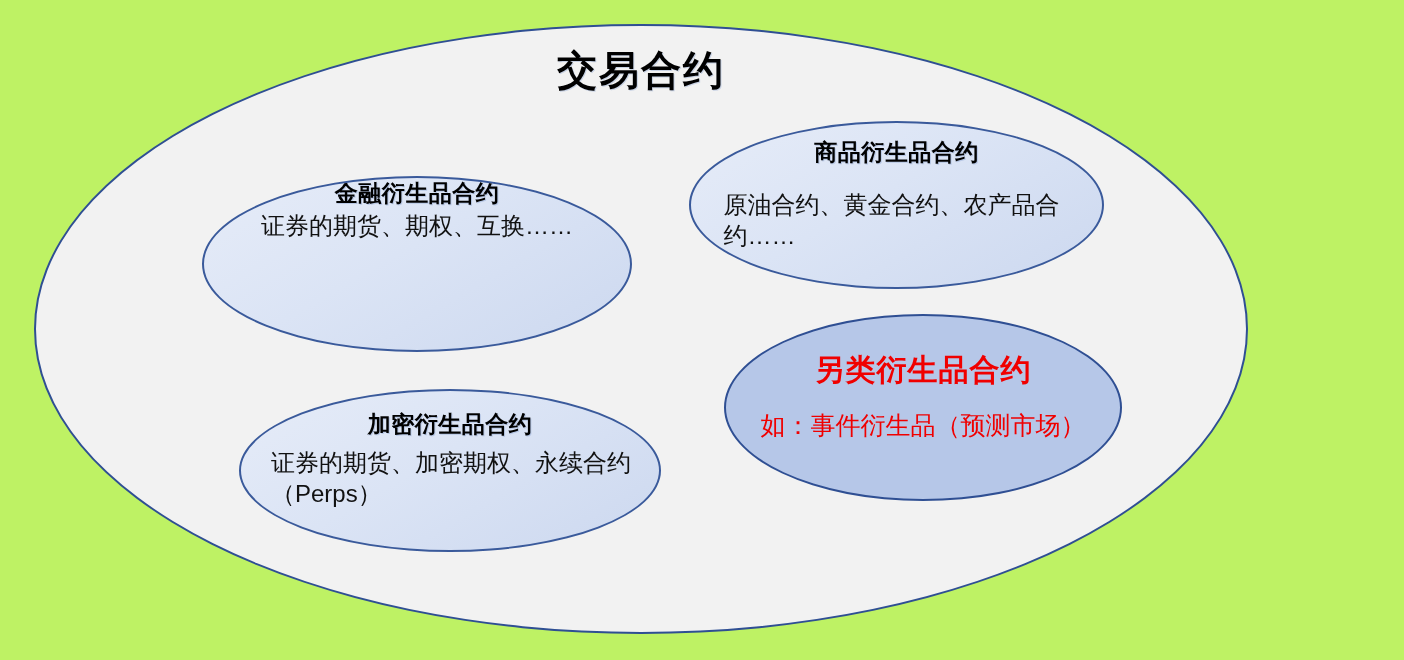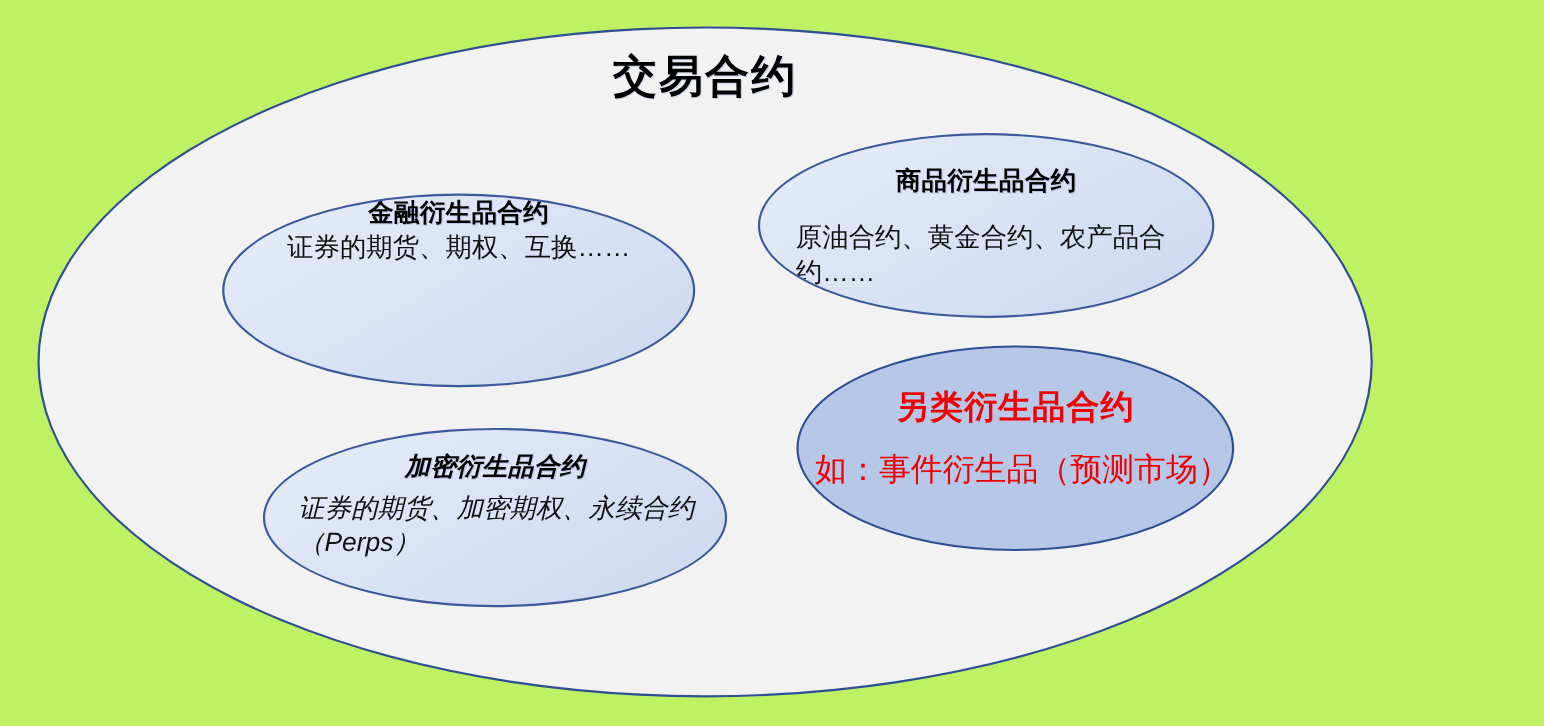--- a/index.html
+++ b/index.html
@@ -94,35 +94,35 @@
     color: #f00000;
     text-shadow: none;
   }
 
   .node.highlight .node-title {
     font-size: 30px;
     letter-spacing: 1px;
   }
 
   .node.highlight .node-body {
-    font-size: 29px;
-    text-align: right;
+    font-size: 25px;
+    text-align: center;
   }
 
   
   #node-financial {
     left: 200px; top: 174px; width: 430px; height: 176px;
   }
   #node-financial .node-title { }
   #node-financial .node-body  { margin-top: 2px; width: 400px; text-align: center; }
 
   #node-commodity {
     left: 687px; top: 119px; width: 415px; height: 168px;
   }
-  #node-commodity .node-title { margin-top: 26px; }
+  #node-commodity .node-title { margin-top: 14px; }
   #node-commodity .node-body  { margin-top: 22px; width: 360px; padding-left: 14px; }
 
   #node-crypto {
     left: 237px; top: 387px; width: 422px; height: 163px;
   }
   #node-crypto .node-title { margin-top: 18px; }
   #node-crypto .node-body  { margin-top: 8px; width: 372px; padding-left: 14px; }
 
   #node-alt {
     left: 722px; top: 312px; width: 398px; height: 187px;
@@ -142,21 +142,21 @@
     <div class="node light" id="node-financial" style="left:166px; top:150px;">
       <div class="node-title">金融衍生品合约</div>
       <div class="node-body">证券的期货、期权、互换……</div>
     </div>
 
     <div class="node light" id="node-commodity" style="left:653px; top:95px;">
       <div class="node-title">商品衍生品合约</div>
       <div class="node-body">原油合约、黄金合约、农产品合约……</div>
     </div>
 
-    <div class="node light" id="node-crypto" style="left:203px; top:363px;font-style:italic;">
+    <div class="node light" id="node-crypto" style="left:203px; top:363px;">
       <div class="node-title">加密衍生品合约</div>
       <div class="node-body">证券的期货、加密期权、永续合约（Perps）</div>
     </div>
 
     <div class="node highlight" id="node-alt" style="left:688px; top:288px;">
       <div class="node-title">另类衍生品合约</div>
       <div class="node-body">如：事件衍生品（预测市场）</div>
     </div>
 
   </div>

